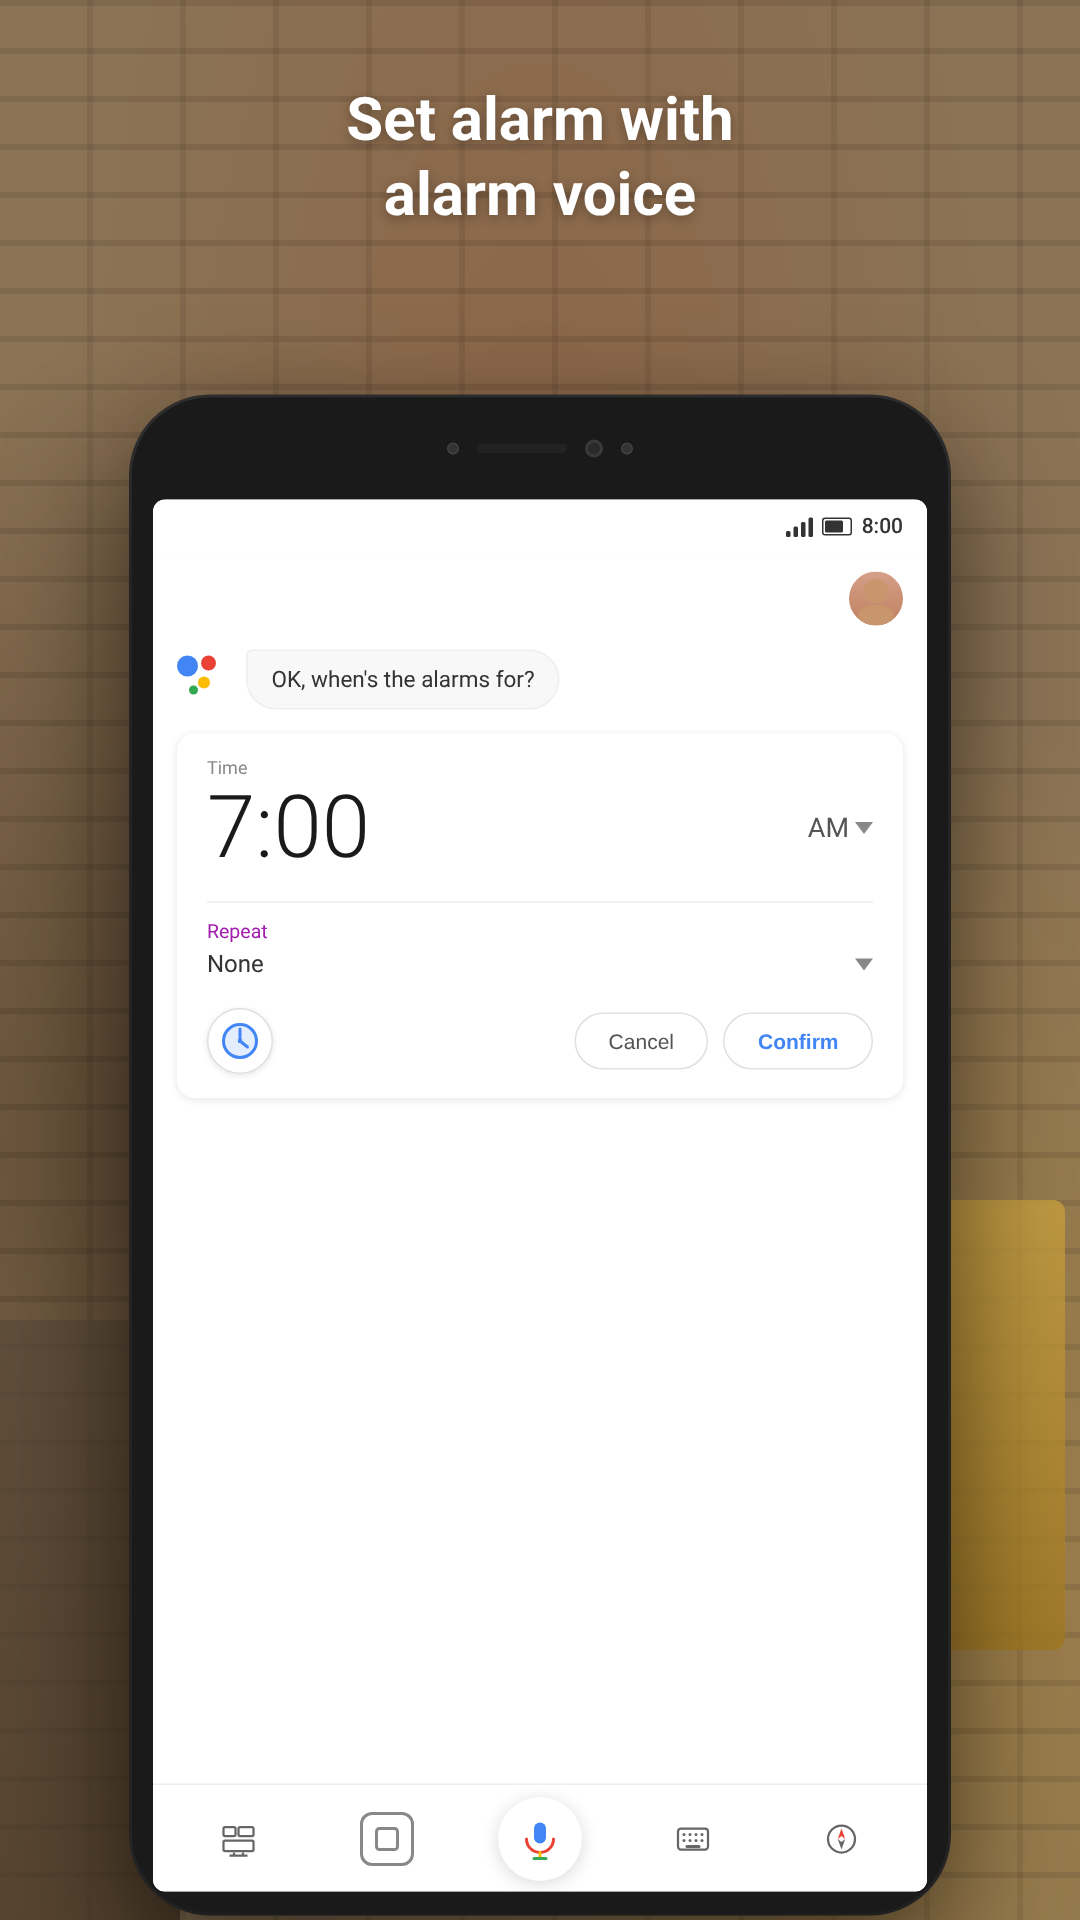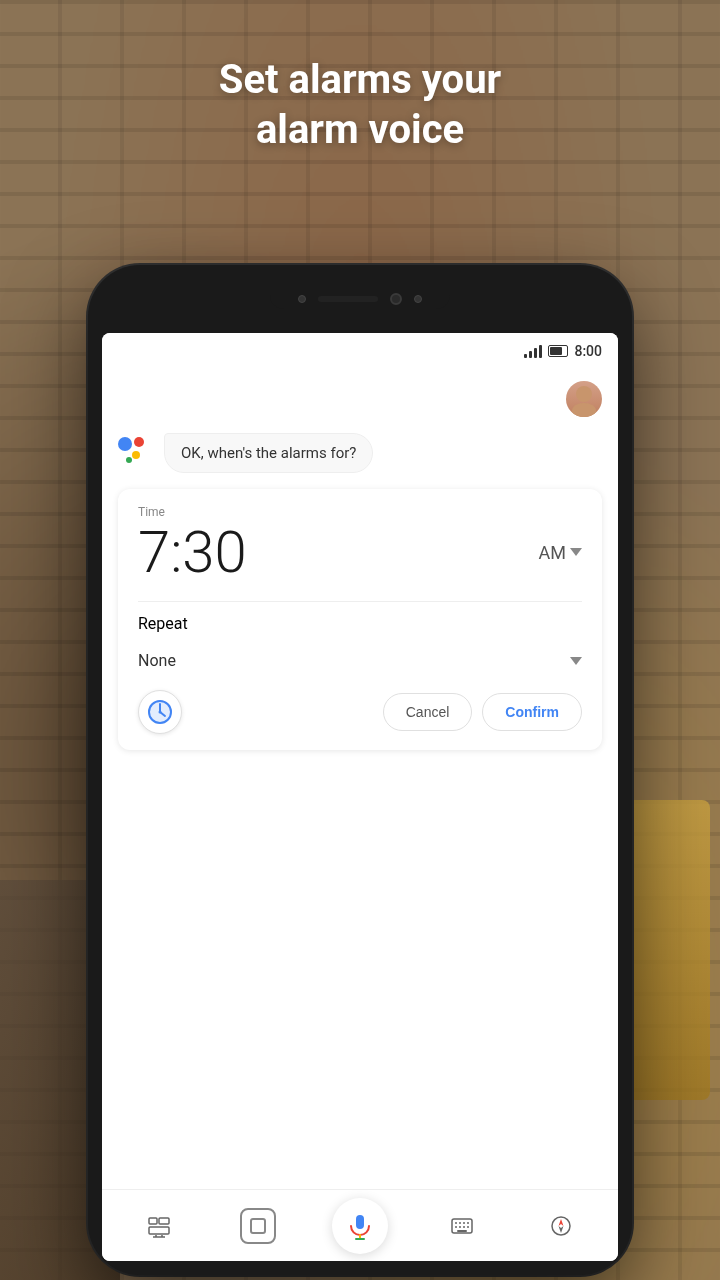--- a/index.html
+++ b/index.html
@@ -327,23 +327,23 @@
       border-top: 8px solid #888;
     }
 
     .divider {
       height: 1px;
       background: #eee;
       margin: 0 0 12px 0;
     }
 
     .repeat-label {
-      font-size: 16px;
-      color: #000000;
-      margin-bottom: 18px;
+      font-size: 13px;
+      color: #a21caf;
+      margin-bottom: 4px;
     }
 
     .repeat-row {
       display: flex;
       align-items: center;
       justify-content: space-between;
     }
 
     .repeat-value {
       font-size: 16px;
@@ -479,21 +479,21 @@
 </head>
 <body>
 
 <div class="background"></div>
 <div class="brick-overlay"></div>
 
 <div class="room-left"></div>
 <div class="room-right"></div>
 
 <div class="headline">
-  <div>Set alarms your</div>
+  <div>Set alarm with</div>
   <div>alarm voice</div>
 </div>
 
 <div class="phone-frame">
 
   <div class="phone-top-bar">
     <div class="camera-bump">
       <div class="camera-dot-small"></div>
       <div style="width:60px;height:6px;background:#222;border-radius:3px;"></div>
       <div class="camera-dot"></div>
@@ -541,21 +541,21 @@
         </div>
         <div class="assistant-bubble">
           <span>OK, when's the alarms for?</span>
         </div>
       </div>
 
       <div class="alarm-card">
         <div class="alarm-label">Time</div>
 
         <div class="alarm-time-row">
-          <span class="alarm-time">7:30</span>
+          <span class="alarm-time">7:00</span>
           <div class="alarm-ampm-row">
             <span class="alarm-ampm">AM</span>
             <div class="dropdown-arrow"></div>
           </div>
         </div>
 
         <div class="divider"></div>
 
         <div class="repeat-label">Repeat</div>
         <div class="repeat-row">

